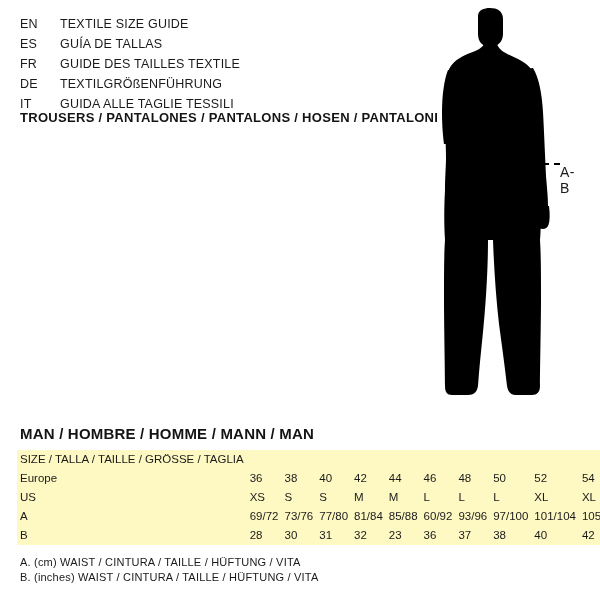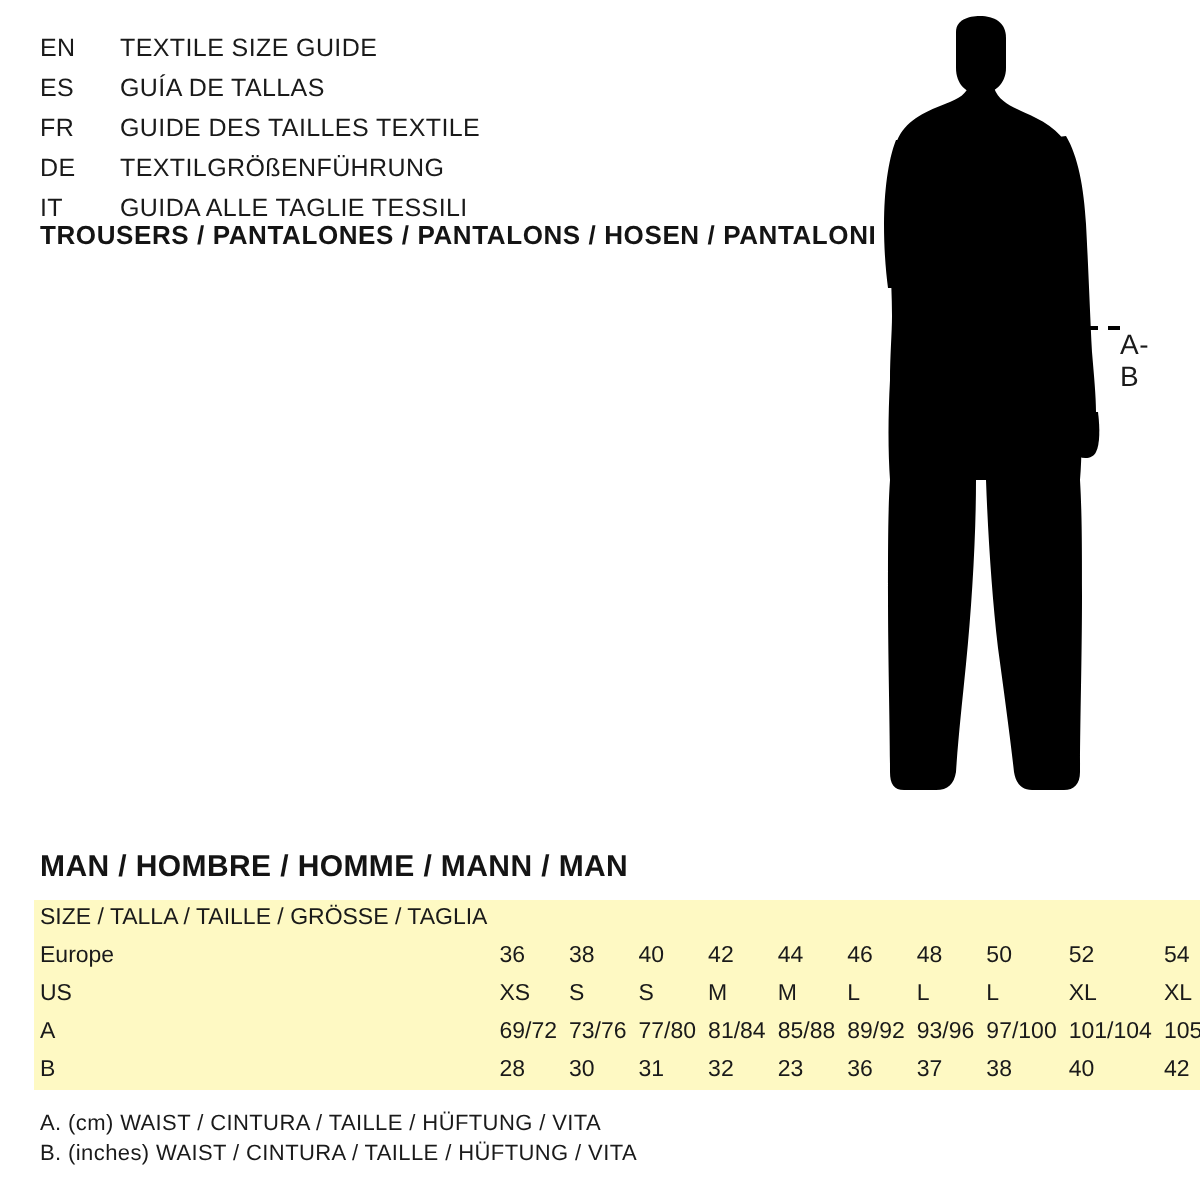--- a/index.html
+++ b/index.html
@@ -239,21 +239,21 @@
         <td class="val">XL</td>
 
       </tr>
       <tr class="shaded">
         <td class="label-col">A</td>
         <td class="val">69/72</td>
         <td class="val">73/76</td>
         <td class="val">77/80</td>
         <td class="val">81/84</td>
         <td class="val">85/88</td>
-        <td class="val">89/92</td>
+        <td class="val">60/92</td>
         <td class="val">93/96</td>
         <td class="val">97/100</td>
         <td class="val">101/104</td>
         <td class="val">105/108</td>
 
       </tr>
       <tr class="shaded">
         <td class="label-col">B</td>
         <td class="val">28</td>
         <td class="val">30</td>

